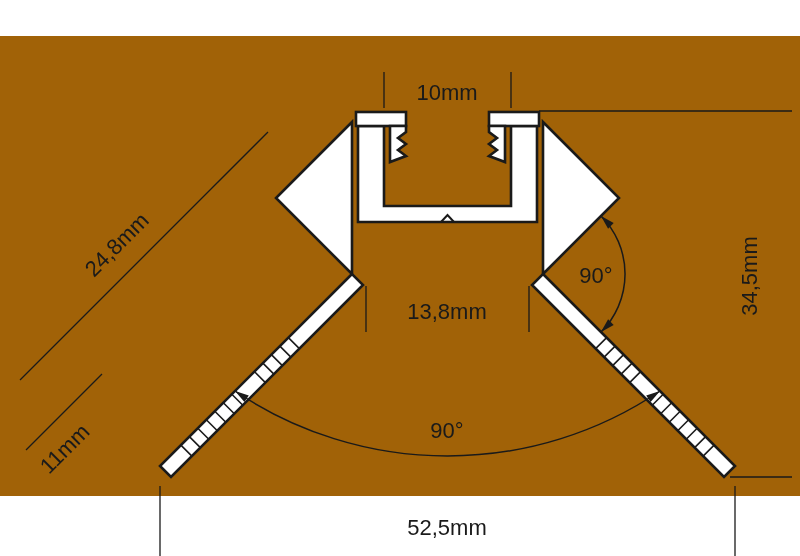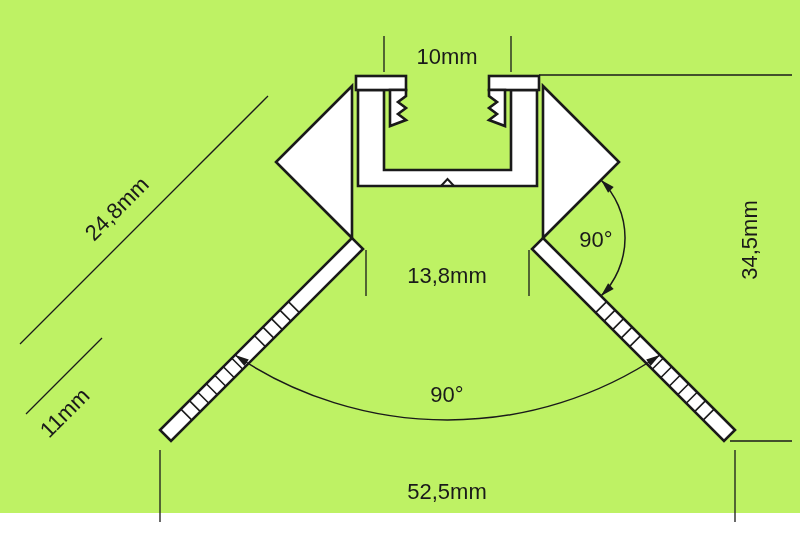--- a/index.html
+++ b/index.html
@@ -5,22 +5,23 @@
   html, body {
     margin: 0;
     padding: 0;
     background: #ffffff;
     width: 800px;
     height: 556px;
     overflow: hidden;
   }
   .drawing-wrap {
     width: 800px;
-    height: 513px;
-    background: #bef264;
+    height: 460px;
+    background: #a16207;
+    margin-top: 36px;
   }
   svg { display: block; }
   .profile-shape {
     fill: #ffffff;
     stroke: #1a1a1a;
     stroke-width: 2.6;
     stroke-linejoin: miter;
   }
   .profile-detail {
     fill: none;

